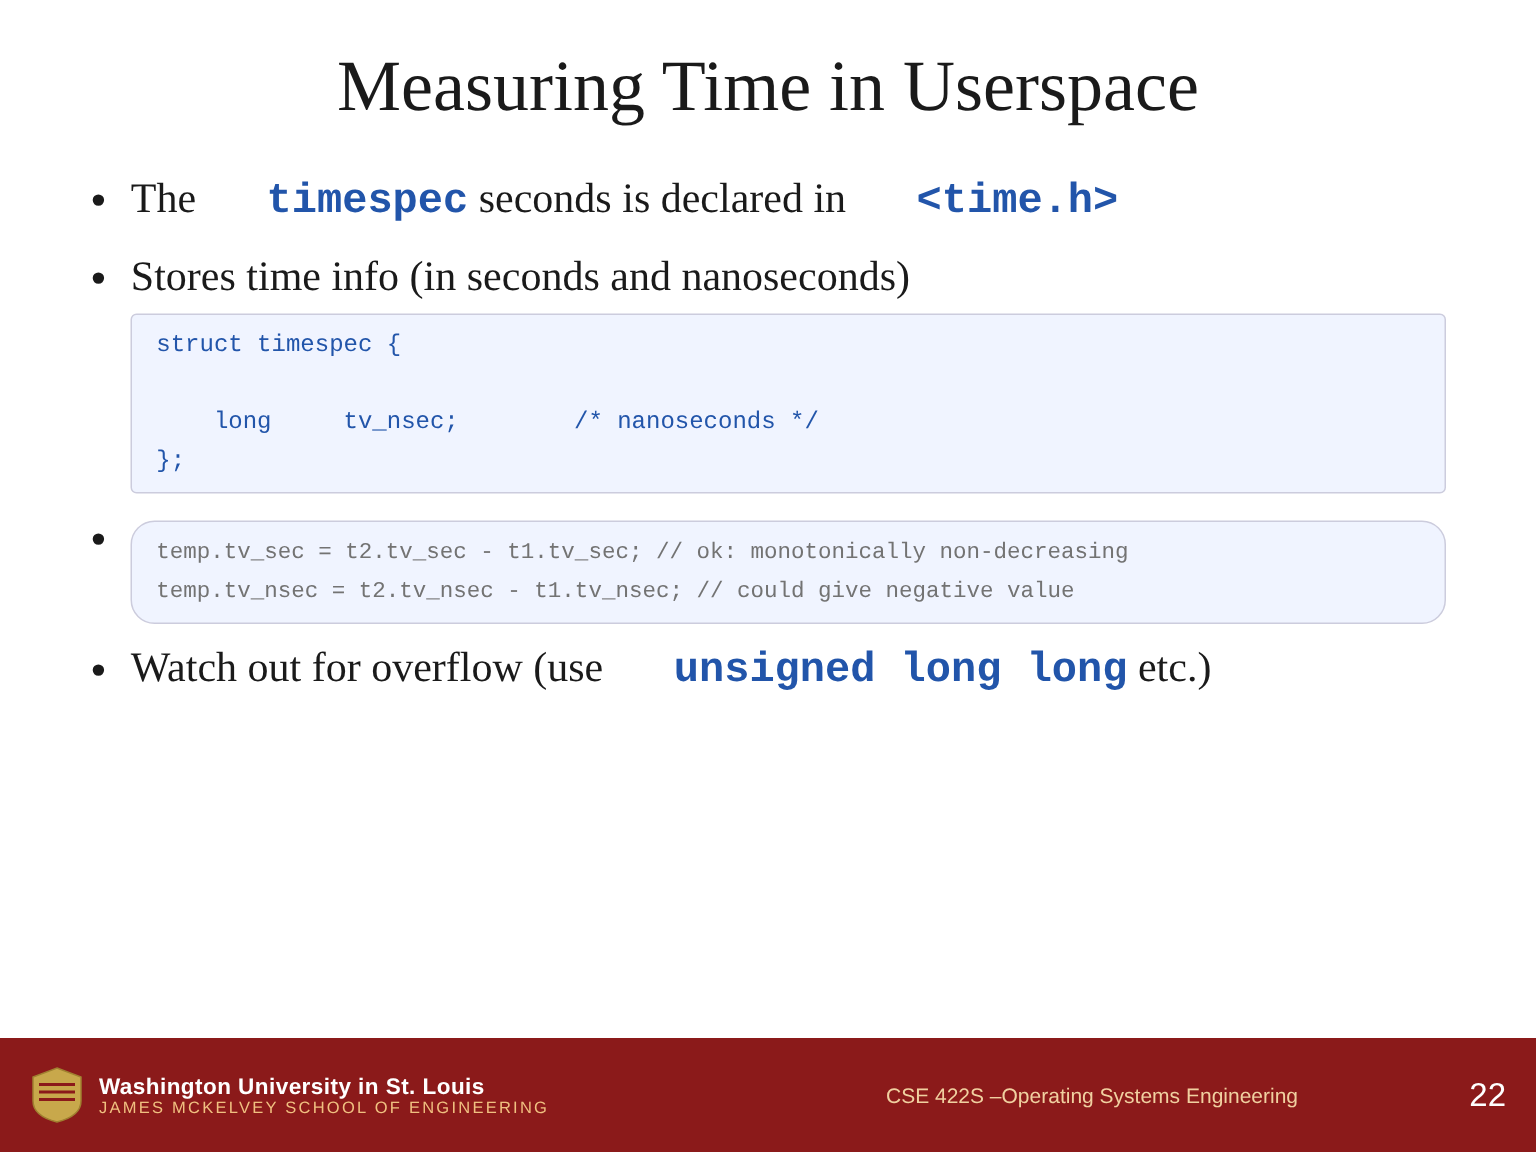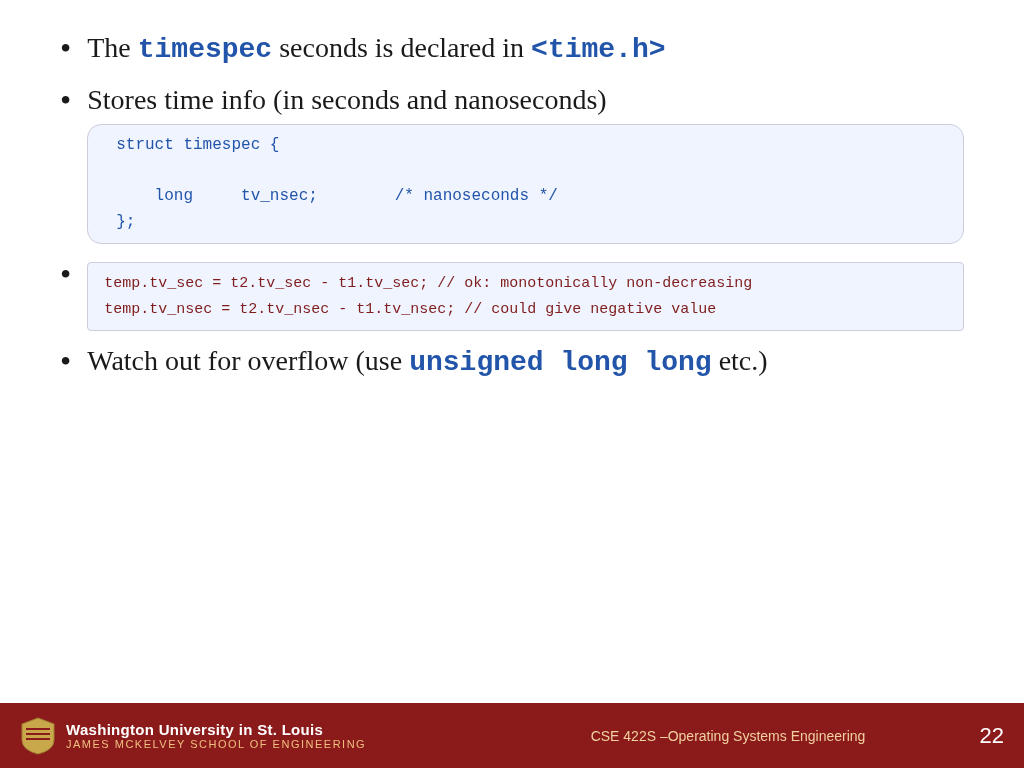--- a/index.html
+++ b/index.html
@@ -54,54 +54,55 @@
     }
 
     .bullet-text {
       flex: 1;
     }
 
     .code-blue {
       color: #2255aa;
       font-family: 'Courier New', Courier, monospace;
       font-weight: bold;
+      margin-left: 40px;
     }
 
     .code-block {
-      background: #f0f4ff;
-      border: 1px solid #ccd;
-      border-radius: 14px;
-      padding: 8px 28px;
-      margin-top: 6px;
-      font-family: 'Courier New', Courier, monospace;
-      font-size: 16px;
-      color: #2255aa;
-      line-height: 1.6;
-    }
-
-    .code-inline-block {
       background: #f0f4ff;
       border: 1px solid #ccd;
       border-radius: 4px;
       padding: 8px 16px;
       margin-top: 6px;
       font-family: 'Courier New', Courier, monospace;
+      font-size: 16px;
+      color: #2255aa;
+      line-height: 1.6;
+    }
+
+    .code-inline-block {
+      background: #f0f4ff;
+      border: 1px solid #ccd;
+      border-radius: 16px;
+      padding: 8px 16px;
+      margin-top: 6px;
+      font-family: 'Courier New', Courier, monospace;
       font-size: 15px;
-      color: #7f1d1d;
+      color: #737373;
       line-height: 1.7;
     }
 
     .last-bullet {
       margin-top: 8px;
     }
 
     
     .footer {
       background: #8b1a1a;
-      height: 65px;
+      height: 76px;
       display: flex;
       align-items: center;
       padding: 0 20px;
       color: white;
       flex-shrink: 0;
     }
 
     .footer-logo-area {
       display: flex;
       align-items: center;
@@ -152,20 +153,21 @@
       font-family: Arial, sans-serif;
       font-weight: normal;
       text-align: right;
       min-width: 40px;
     }
   </style>
 </head>
 <body>
 
 <div class="slide-content">
+  <h1 class="slide-title">Measuring Time in Userspace</h1>
 
   <ul class="bullet-list">
 
     <li>
       <span class="bullet-dot">•</span>
       <span class="bullet-text">
         <span>The </span><span class="code-blue">timespec</span><span> seconds is declared in </span><span class="code-blue">&lt;time.h&gt;</span>
       </span>
     </li>
 

